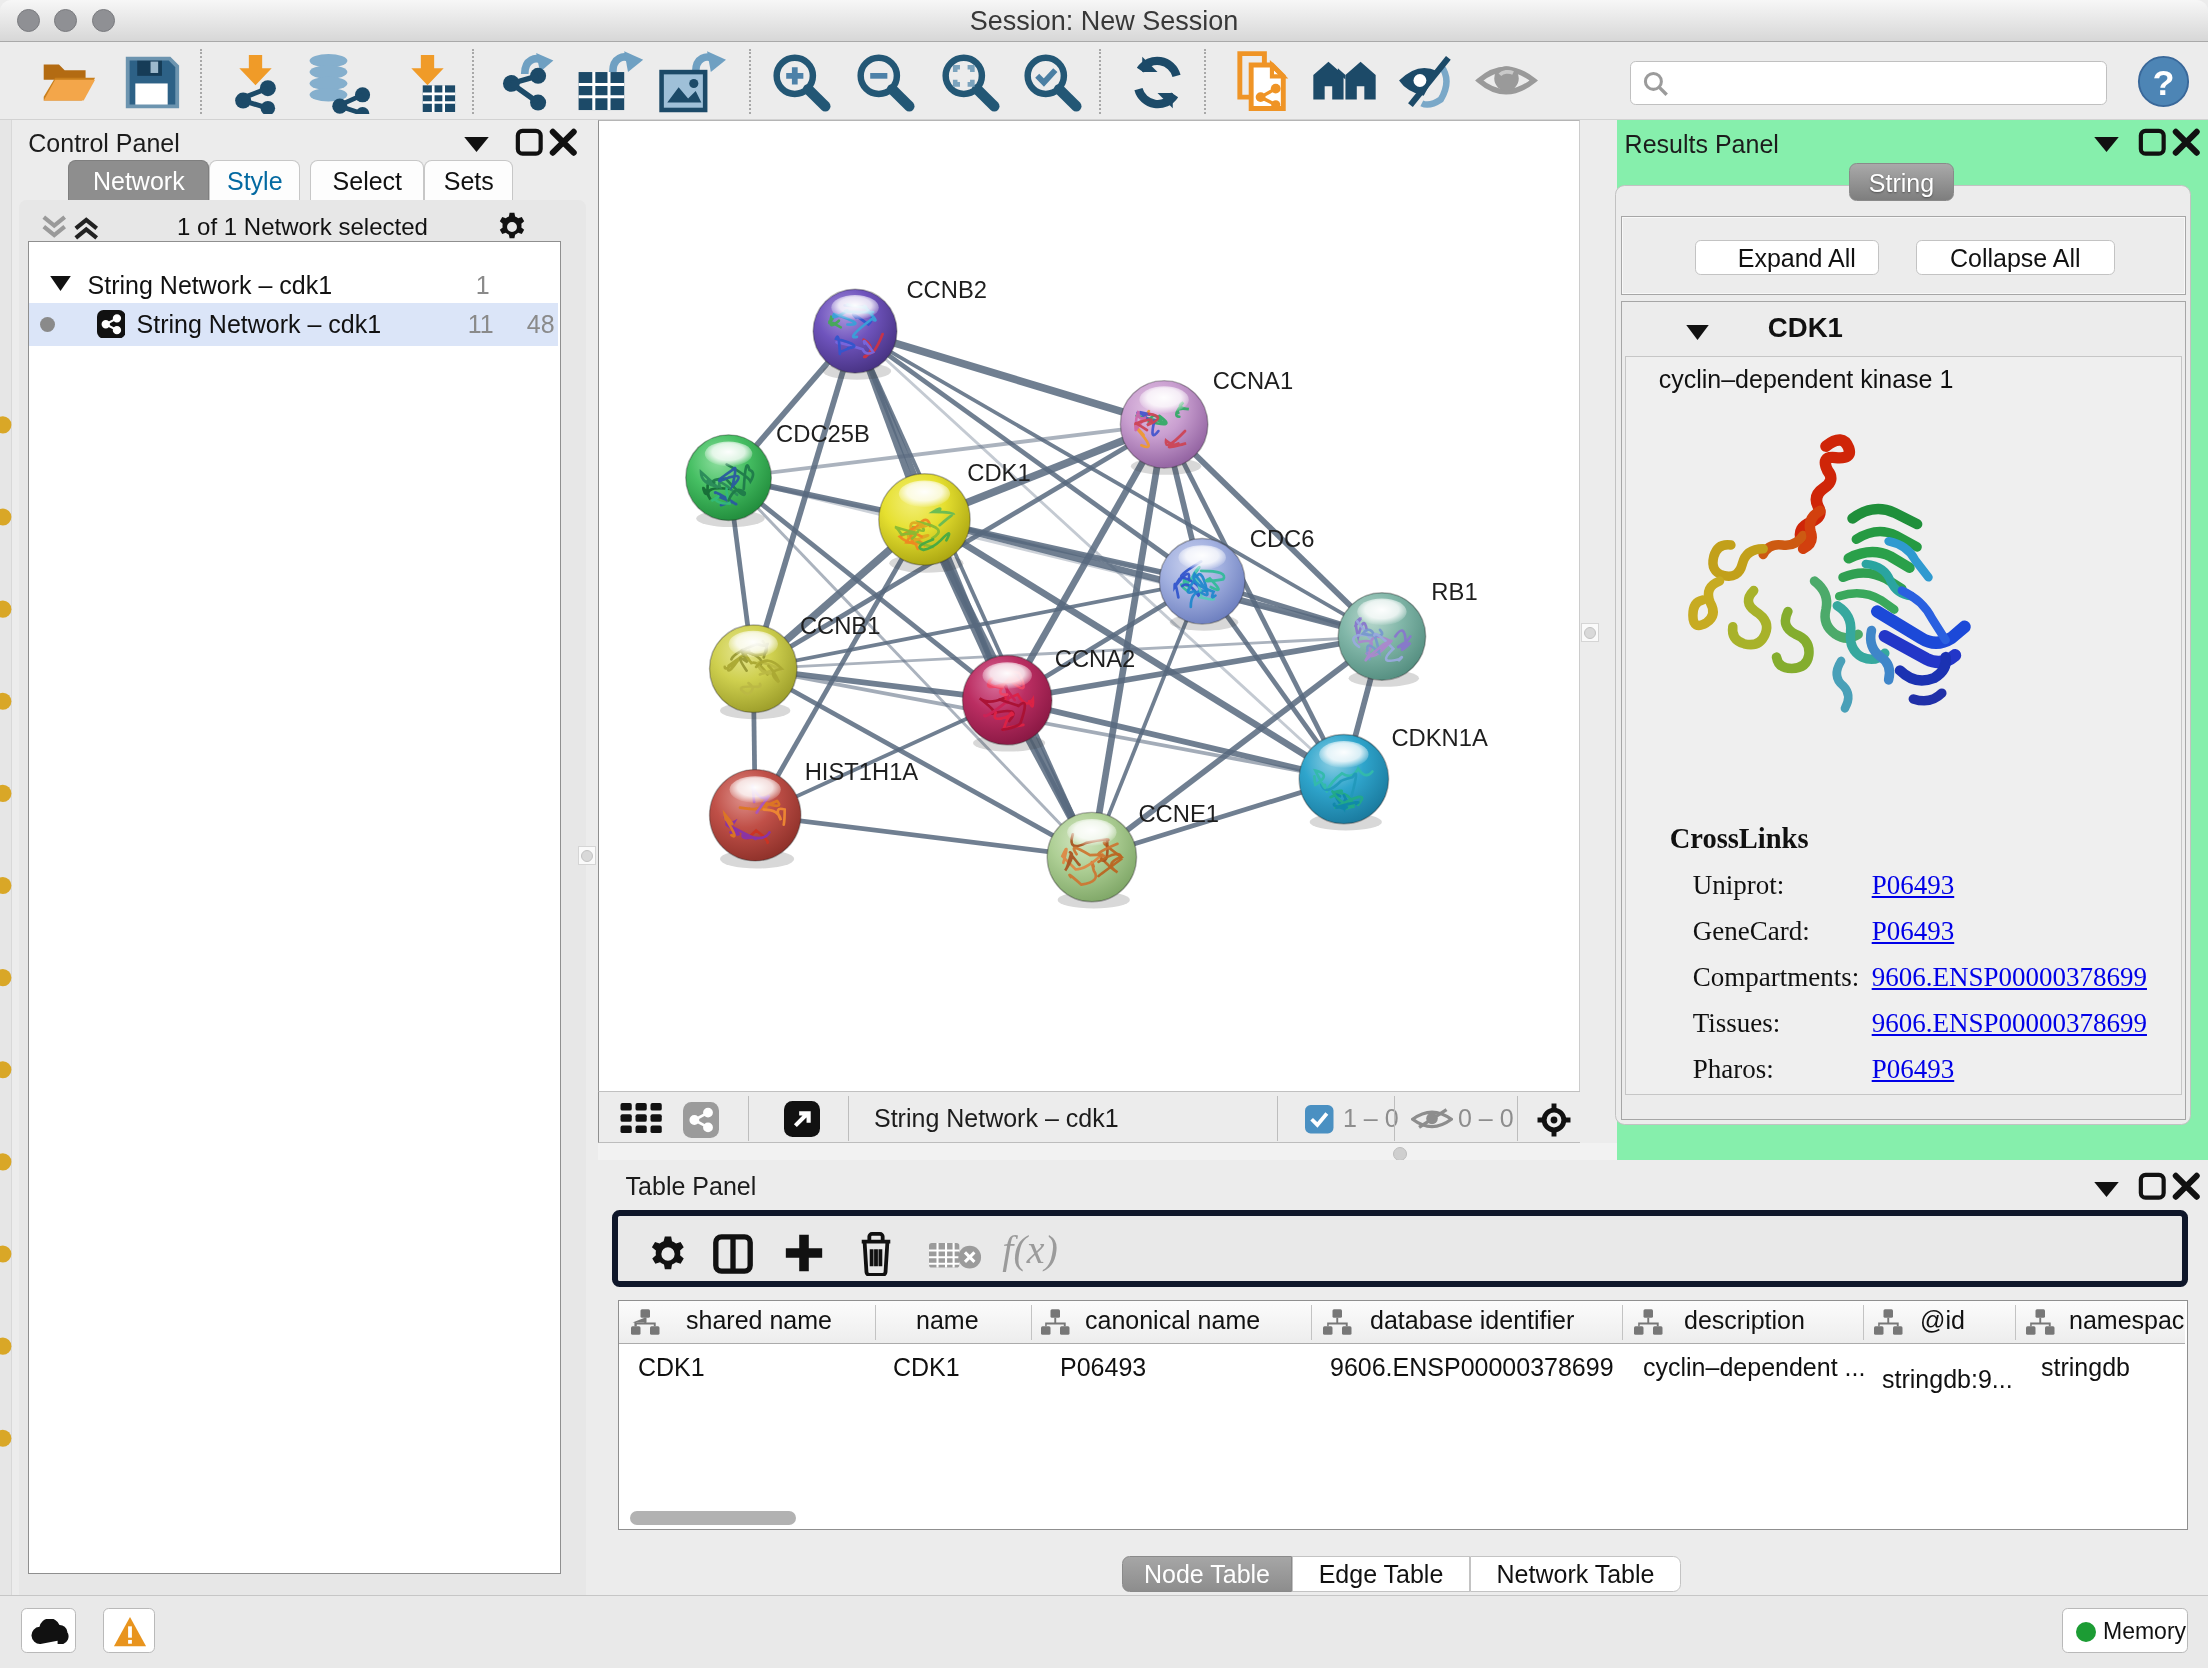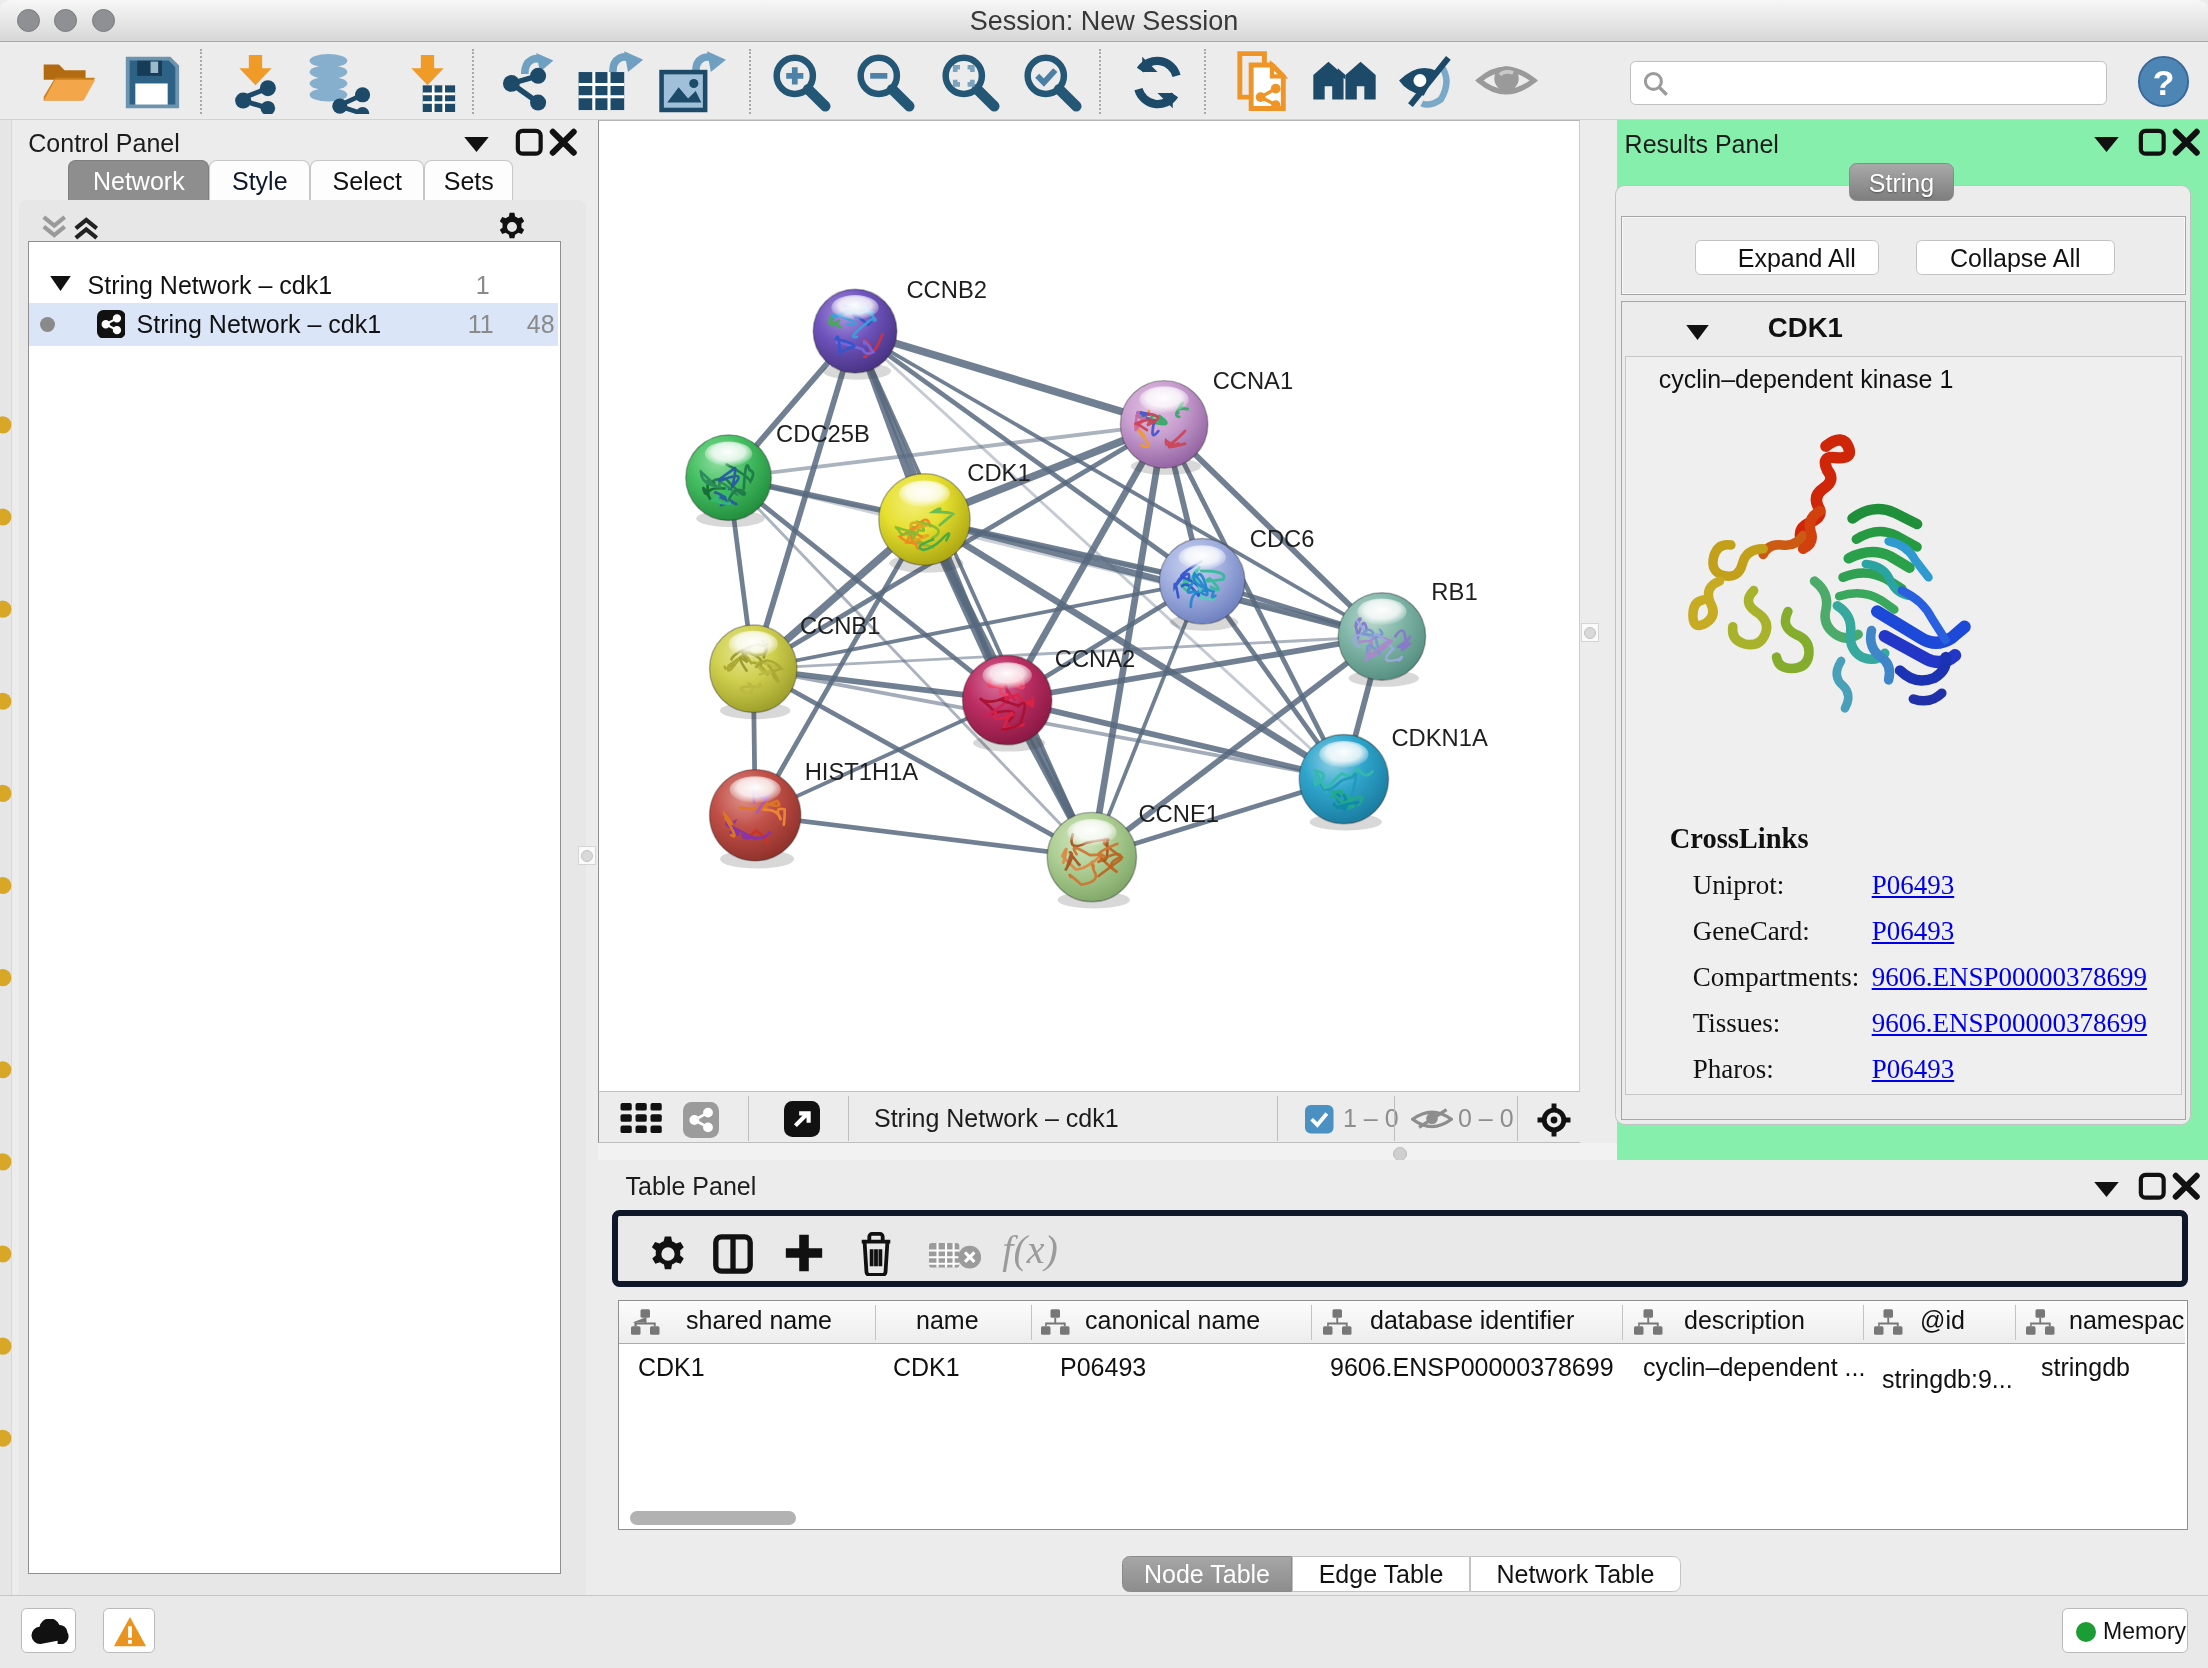--- a/index.html
+++ b/index.html
@@ -189,37 +189,38 @@
         <path d="M0 1 h13 l-6.5 8z" fill="#111"></path>
       </svg>
     <svg class="abs" style="left:502px; top:7.6px;" width="28.5" height="28.5" viewBox="0 0 15 15">
         <rect x="1.5" y="1.5" width="12" height="12" rx="2.5" fill="none" stroke="#111" stroke-width="2.2"></rect>
       </svg>
     <svg class="abs" style="left:536px; top:7.6px;" width="28.5" height="28.5" viewBox="0 0 15 15">
         <path d="M2 2 L13 13 M13 2 L2 13" stroke="#111" stroke-width="3.2" stroke-linecap="round"></path>
       </svg>
 
     <div class="abs" style="left:55px; top:40px; width:141px; height:40px; background:#8e8e8e; border:1px solid #7f7f7f; border-bottom:none; border-radius:7.6px 7.6px 0 0; color:#fff; text-align:center; font-size:25px; line-height:40px;">Network</div>
-    <div class="abs" style="left:196px; top:40px; width:101px; height:40px; background:#fdfdfd; border:1px solid #c7c7c7; border-bottom:none; border-radius:7.6px 7.6px 0 0; color:#0f172a; text-align:center; font-size:25px; line-height:40px;">Style</div>
+    <div class="abs" style="left:196px; top:40px; width:91px; height:40px; background:#fdfdfd; border:1px solid #c7c7c7; border-bottom:none; border-radius:7.6px 7.6px 0 0; color:#0369a1; text-align:center; font-size:25px; line-height:40px;">Style</div>
     <div class="abs" style="left:297px; top:40px; width:114px; height:40px; background:#fdfdfd; border:1px solid #c7c7c7; border-bottom:none; border-radius:7.6px 7.6px 0 0; color:#111; text-align:center; font-size:25px; line-height:40px;">Select</div>
     <div class="abs" style="left:411px; top:40px; width:89px; height:40px; background:#fdfdfd; border:1px solid #c7c7c7; border-bottom:none; border-radius:7.6px 7.6px 0 0; color:#111; text-align:center; font-size:25px; line-height:40px;">Sets</div>
 
     <div class="abs" style="left:5.7px; top:80px; width:567px; height:1395px; background:#e7e7e7; border-radius:7.6px 7.6px 0 0;">
       <svg class="abs" style="left:21px; top:15px;" width="28.5" height="25" viewBox="0 0 15 13">
           <g fill="none" stroke="#9a9a9a" stroke-width="2.2">
             <path d="M2 1 l5.5 4.5 L13 1"></path>
             <path d="M2 6 l5.5 4.5 L13 6"></path>
           </g>
         </svg>
       <svg class="abs" style="left:53px; top:15px;" width="28.5" height="25" viewBox="0 0 15 13">
           <g fill="none" stroke="#222" stroke-width="2.2">
             <path d="M2 12 l5.5-4.5 L13 12"></path>
             <path d="M2 7 l5.5-4.5 L13 7"></path>
           </g>
         </svg>
+      <div class="abs" style="left:0; top:13.3px; width:567px; text-align:center; font-size:24px; color:#111;">1 of 1 Network selected</div>
       <svg class="abs" style="left:476px; top:9.5px;" width="34" height="34" viewBox="0 0 24 24">
           <path fill="#111" d="M12 8.5 a3.5 3.5 0 1 0 0 7 a3.5 3.5 0 0 0 0-7z M10.3 2 h3.4 l.5 2.6 a7.6 7.6 0 0 1 2.2 1.3 l2.5-.9 1.7 3 -2 1.7 a7.8 7.8 0 0 1 0 2.6 l2 1.7 -1.7 3 -2.5-.9 a7.6 7.6 0 0 1 -2.2 1.3 L13.7 20 h-3.4 l-.5-2.6 a7.6 7.6 0 0 1 -2.2-1.3 l-2.5.9 -1.7-3 2-1.7 a7.8 7.8 0 0 1 0-2.6 l-2-1.7 1.7-3 2.5.9 a7.6 7.6 0 0 1 2.2-1.3z"></path>
         </svg>
 
       <div class="abs" style="left:8.6px; top:41px; width:533px; height:1333px; background:#fff; border:1.9px solid #8f8f8f;">
         <div class="abs" style="left:0; top:23px; width:529px; height:42px;">
           <svg class="abs" style="left:21px; top:11.4px;" width="21" height="15" viewBox="0 0 11 8">
               <path d="M0 0 h11 l-5.5 8z" fill="#111"></path>
             </svg>
           <span class="abs" style="left:59px; top:5.7px; font-size:25px; color:#111;">String Network – cdk1</span>

